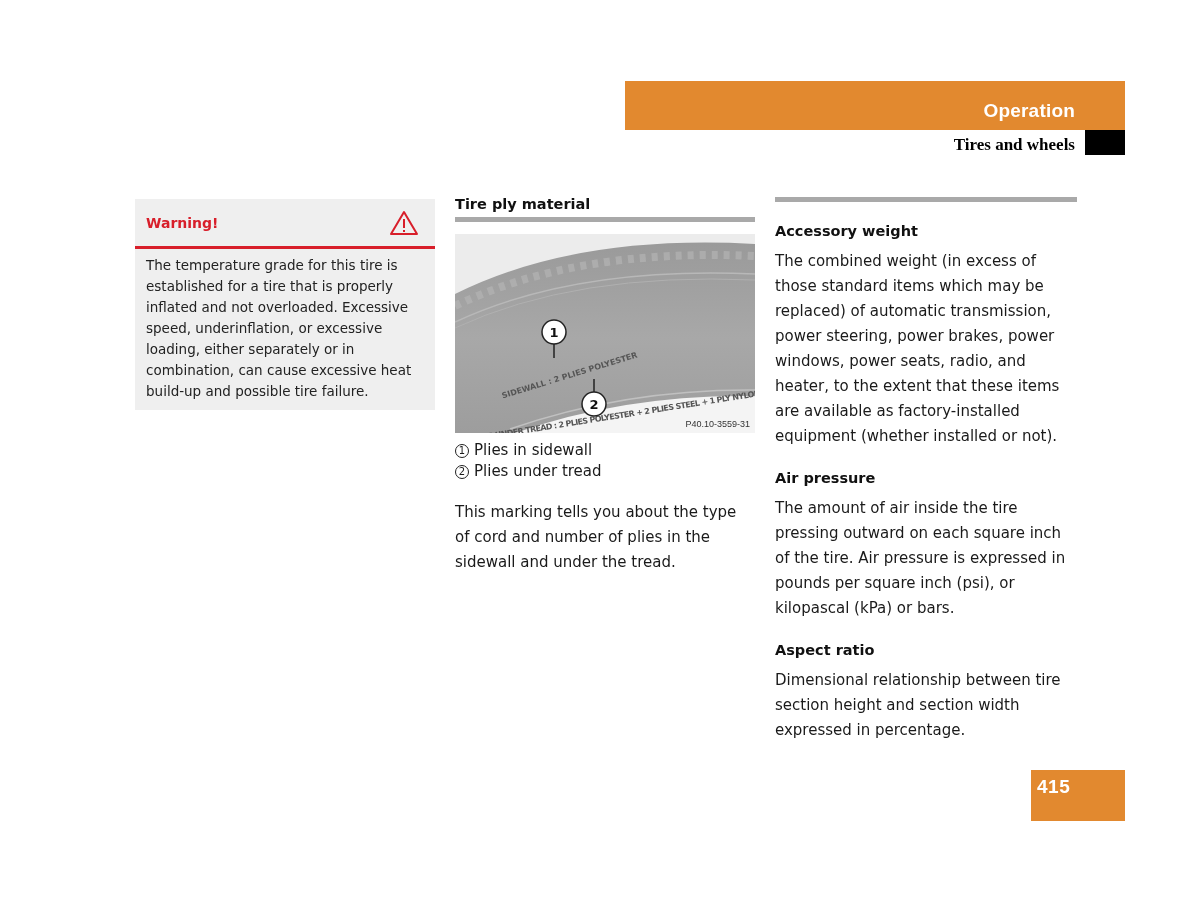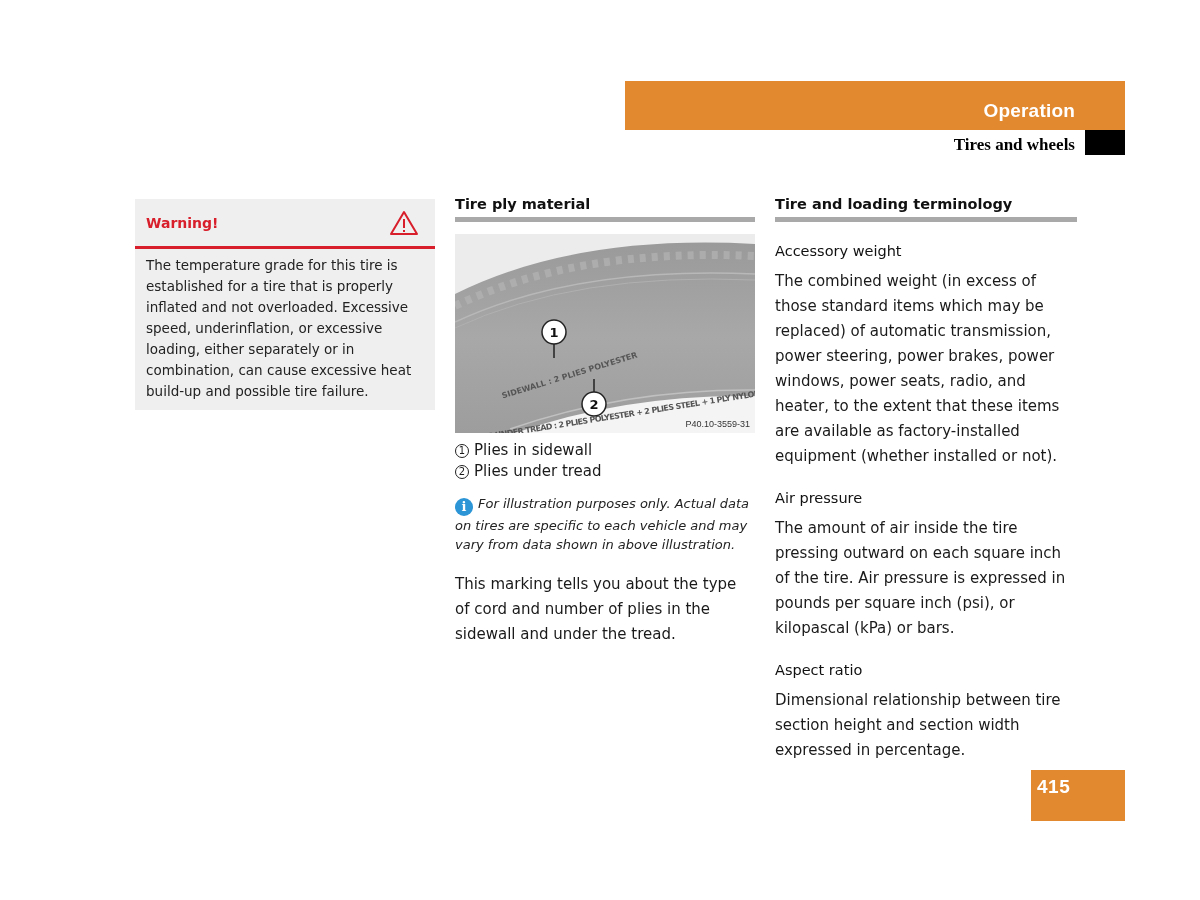--- a/index.html
+++ b/index.html
@@ -176,21 +176,21 @@
 
     
     .col3 {
       position: absolute;
       left: 775px;
       top: 196px;
       width: 302px;
     }
     .term-title {
       font-size: 14.5px;
-      font-weight: normal;
+      font-weight: bold;
       margin: 0;
       color: #111;
     }
     .term {
       margin-top: 21px;
     }
     .term:first-of-type { margin-top: 30px; }
     .term .body-text { margin-top: 10px; }
 
     .page-num {
@@ -277,29 +277,25 @@
     <div class="legend-item">
       <span class="legend-num">1</span>
       <span>Plies in sidewall</span>
     </div>
     <div class="legend-item">
       <span class="legend-num">2</span>
       <span>Plies under tread</span>
     </div>
   </div>
 
-  <div class="note">
-    <span class="info-icon">i</span><span>For illustration purposes only. Actual data on tires are specific to each vehicle and may vary from data shown in above illustration.</span>
-  </div>
 
   <p class="body-text">This marking tells you about the type of cord and number of plies in the sidewall and under the tread.</p>
 </div>
 
 <div class="col3">
-  <h3 class="section-title">Tire and loading terminology</h3>
   <div class="section-rule"></div>
 
   <div class="term">
     <h4 class="term-title">Accessory weight</h4>
     <p class="body-text">The combined weight (in excess of those standard items which may be replaced) of automatic transmission, power steering, power brakes, power windows, power seats, radio, and heater, to the extent that these items are available as factory-installed equipment (whether installed or not).</p>
   </div>
   <div class="term">
     <h4 class="term-title">Air pressure</h4>
     <p class="body-text">The amount of air inside the tire pressing outward on each square inch of the tire. Air pressure is expressed in pounds per square inch (psi), or kilopascal (kPa) or bars.</p>
   </div>

